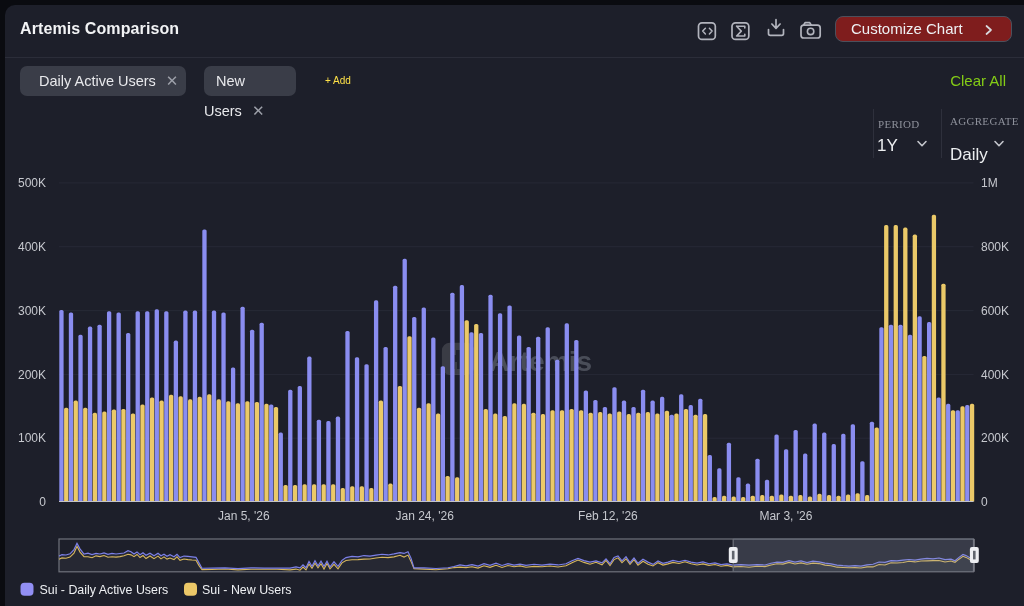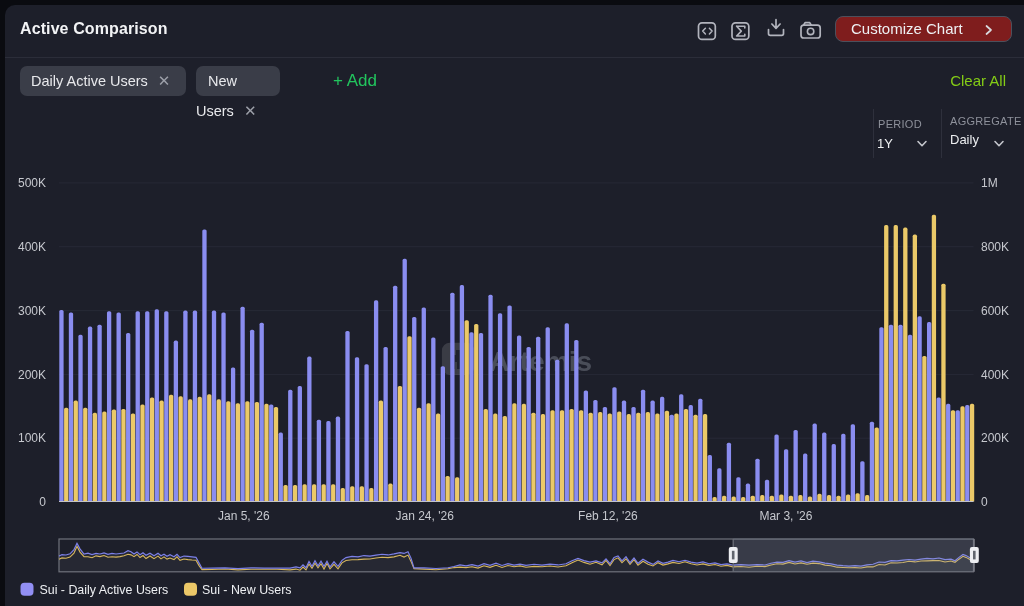--- a/index.html
+++ b/index.html
@@ -5,62 +5,62 @@
   html,body { width:1024px; height:606px; overflow:hidden; background:#0a0b10;
     font-family:"Liberation Sans", sans-serif; }
   #card { position:absolute; left:4.5px; top:4.5px; right:0; bottom:0;
     background:#1d1f2a; border-radius:10px 0 0 0; }
   .abs { position:absolute; }
   #hborder { position:absolute; left:4.5px; top:57px; right:0; height:1px; background:#2b2d39; }
   #title { position:absolute; left:20px; top:20px; font-size:16px; font-weight:700; color:#f2f3f5; letter-spacing:.1px; }
   .tag { position:absolute; top:66px; height:30px; background:#3a3d48; border-radius:7px;
     color:#e8e9ec; font-size:14.5px; line-height:30px; }
   .tag .x { color:#9da0a9; margin-left:10px; font-size:15px; }
-  #add { position:absolute; top:66px; left:333px; height:30px; line-height:30px; color:#22c55e; font-size:17px; }
+  #add { position:absolute; top:66px; left:325px; height:30px; line-height:30px; color:#fde047; font-size:10px; }
   #clear { position:absolute; top:66px; right:18px; height:30px; line-height:30px; color:#84cc16; font-size:15px; }
-  .ddlab { font-size:11px; color:#8e919b; letter-spacing:.3px; }
-  .ddval { font-size:13px; color:#eceef0; }
+  .ddlab { font-size:11px; color:#8e919b; letter-spacing:.3px;font-family:Liberation Serif, serif; }
+  .ddval { font-size:17px; color:#eceef0; }
   #custbtn { position:absolute; left:835px; top:16px; width:177px; height:25.5px; background:#7f1d1d;
     border:1px solid #4c505c; border-radius:8px; color:#eef0f3; font-size:15px; line-height:24px; }
   svg text.ax { font-size:12px; fill:#c6c8ce; font-family:"Liberation Sans",sans-serif; }
 </style></head>
 <body>
 <div id="card"></div>
 <div id="hborder"></div>
-<div id="title">Active Comparison</div>
+<div id="title">Artemis Comparison</div>
 <svg class="abs" style="left:695px; top:15px" width="135" height="30" viewBox="0 0 135 30" fill="none" stroke="#b2b4bd">
   <rect x="3.5" y="7.8" width="16.8" height="16.6" rx="3.5" stroke-width="1.7"></rect>
   <path d="M10.4 13.2 L7.7 16.1 L10.4 19 M14.4 13.2 L17.1 16.1 L14.4 19" stroke-width="1.5" stroke-linecap="round" stroke-linejoin="round"></path>
   <rect x="37" y="7.8" width="16.8" height="16.6" rx="3.5" stroke-width="1.7"></rect>
   <path d="M41.6 11.2 H49.8 V13 M41.6 11.2 L46.3 16.1 L41.6 21 M41.6 21 H49.8 V19.2" stroke-width="1.6" stroke-linejoin="round" stroke-linecap="round"></path>
   <path d="M81 4.7 V12.8 M76.9 9 L81 13.3 L85.1 9 M73.5 14.6 V18.6 Q73.5 20.4 75.3 20.4 H86.7 Q88.5 20.4 88.5 18.6 V14.6" stroke-width="1.7" stroke-linecap="round" stroke-linejoin="round"></path>
   <rect x="106" y="10.2" width="19.2" height="12.8" rx="2.8" stroke-width="1.7"></rect>
   <path d="M108.5 10.2 L110.1 7.6 H114.7 L116.3 10.2" stroke-width="1.7" stroke-linejoin="round"></path>
   <circle cx="115.6" cy="16.4" r="3.2" stroke-width="1.6"></circle>
 </svg>
 <div id="custbtn"><span style="margin-left:15px">Customize Chart</span>
   <svg class="abs" style="right:18px; top:7px" width="8" height="12" viewBox="0 0 8 11" fill="none">
       <path d="M1.5 1.5 L6 5.5 L1.5 9.5" stroke="#d8dade" stroke-width="1.7" stroke-linecap="round" stroke-linejoin="round"></path>
     </svg>
 </div>
 
-<div class="tag" style="left:20px; width:166px;"><span style="margin-left:11px">Daily Active Users</span><span class="x">✕</span></div>
-<div class="tag" style="left:196px; width:84px;"><span style="margin-left:12px">New Users</span><span class="x">✕</span></div>
+<div class="tag" style="left:20px; width:166px;padding-left:8px;"><span style="margin-left:11px">Daily Active Users</span><span class="x">✕</span></div>
+<div class="tag" style="left:204px; width:92px;"><span style="margin-left:12px">New Users</span><span class="x">✕</span></div>
 <div id="add">+ Add</div>
 <div id="clear">Clear All</div>
 
 <div class="abs" style="left:873px; top:109px; width:1px; height:49px; background:#2e303c;"></div>
 <div class="abs" style="left:941px; top:109px; width:1px; height:49px; background:#2e303c;"></div>
 <div class="abs ddlab" style="left:878px; top:118px;">PERIOD</div>
 <div class="abs ddval" style="left:877px; top:136px;">1Y</div>
 <svg class="abs" style="left:916px; top:139.5px" width="12" height="8" viewBox="0 0 12 8" fill="none">
     <path d="M2 1.5 L6 5.7 L10 1.5" stroke="#c4c6cc" stroke-width="1.6" stroke-linecap="round" stroke-linejoin="round"></path>
   </svg>
 <div class="abs ddlab" style="left:950px; top:115px;">AGGREGATE</div>
-<div class="abs ddval" style="left:950px; top:132px;">Daily</div>
+<div class="abs ddval" style="left:950px; top:145px;">Daily</div>
 <svg class="abs" style="left:993px; top:139.5px" width="12" height="8" viewBox="0 0 12 8" fill="none">
     <path d="M2 1.5 L6 5.7 L10 1.5" stroke="#c4c6cc" stroke-width="1.6" stroke-linecap="round" stroke-linejoin="round"></path>
   </svg>
 
 <svg class="abs" style="left:0; top:0" width="1024" height="606" viewBox="0 0 1024 606">
   <line x1="59" x2="973.5" y1="182.9" y2="182.9" stroke="#272936" stroke-width="1"></line>
 <line x1="59" x2="973.5" y1="246.7" y2="246.7" stroke="#272936" stroke-width="1"></line>
 <line x1="59" x2="973.5" y1="310.6" y2="310.6" stroke="#272936" stroke-width="1"></line>
 <line x1="59" x2="973.5" y1="374.4" y2="374.4" stroke="#272936" stroke-width="1"></line>
 <line x1="59" x2="973.5" y1="438.2" y2="438.2" stroke="#272936" stroke-width="1"></line>

